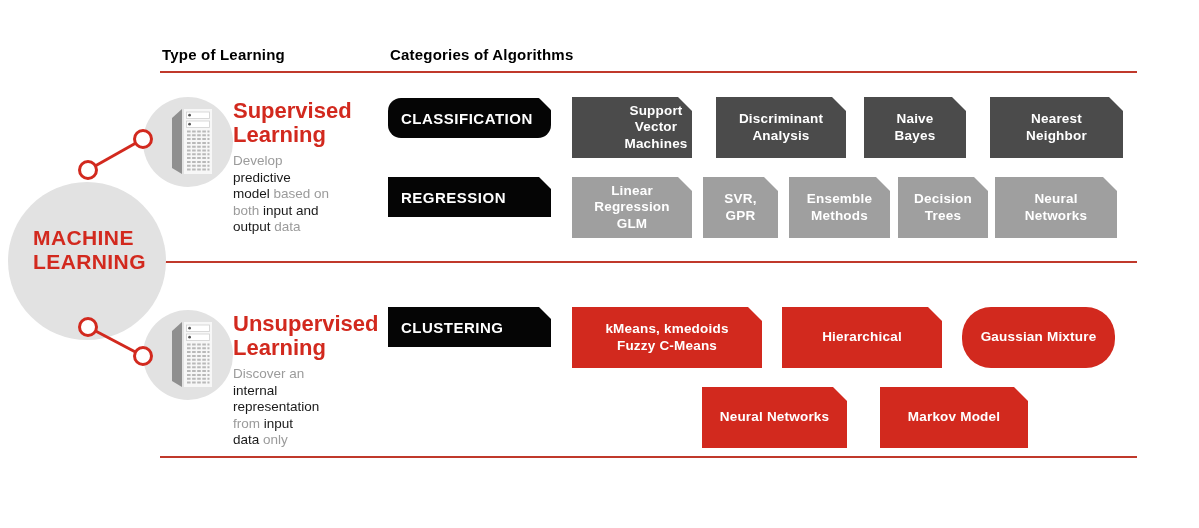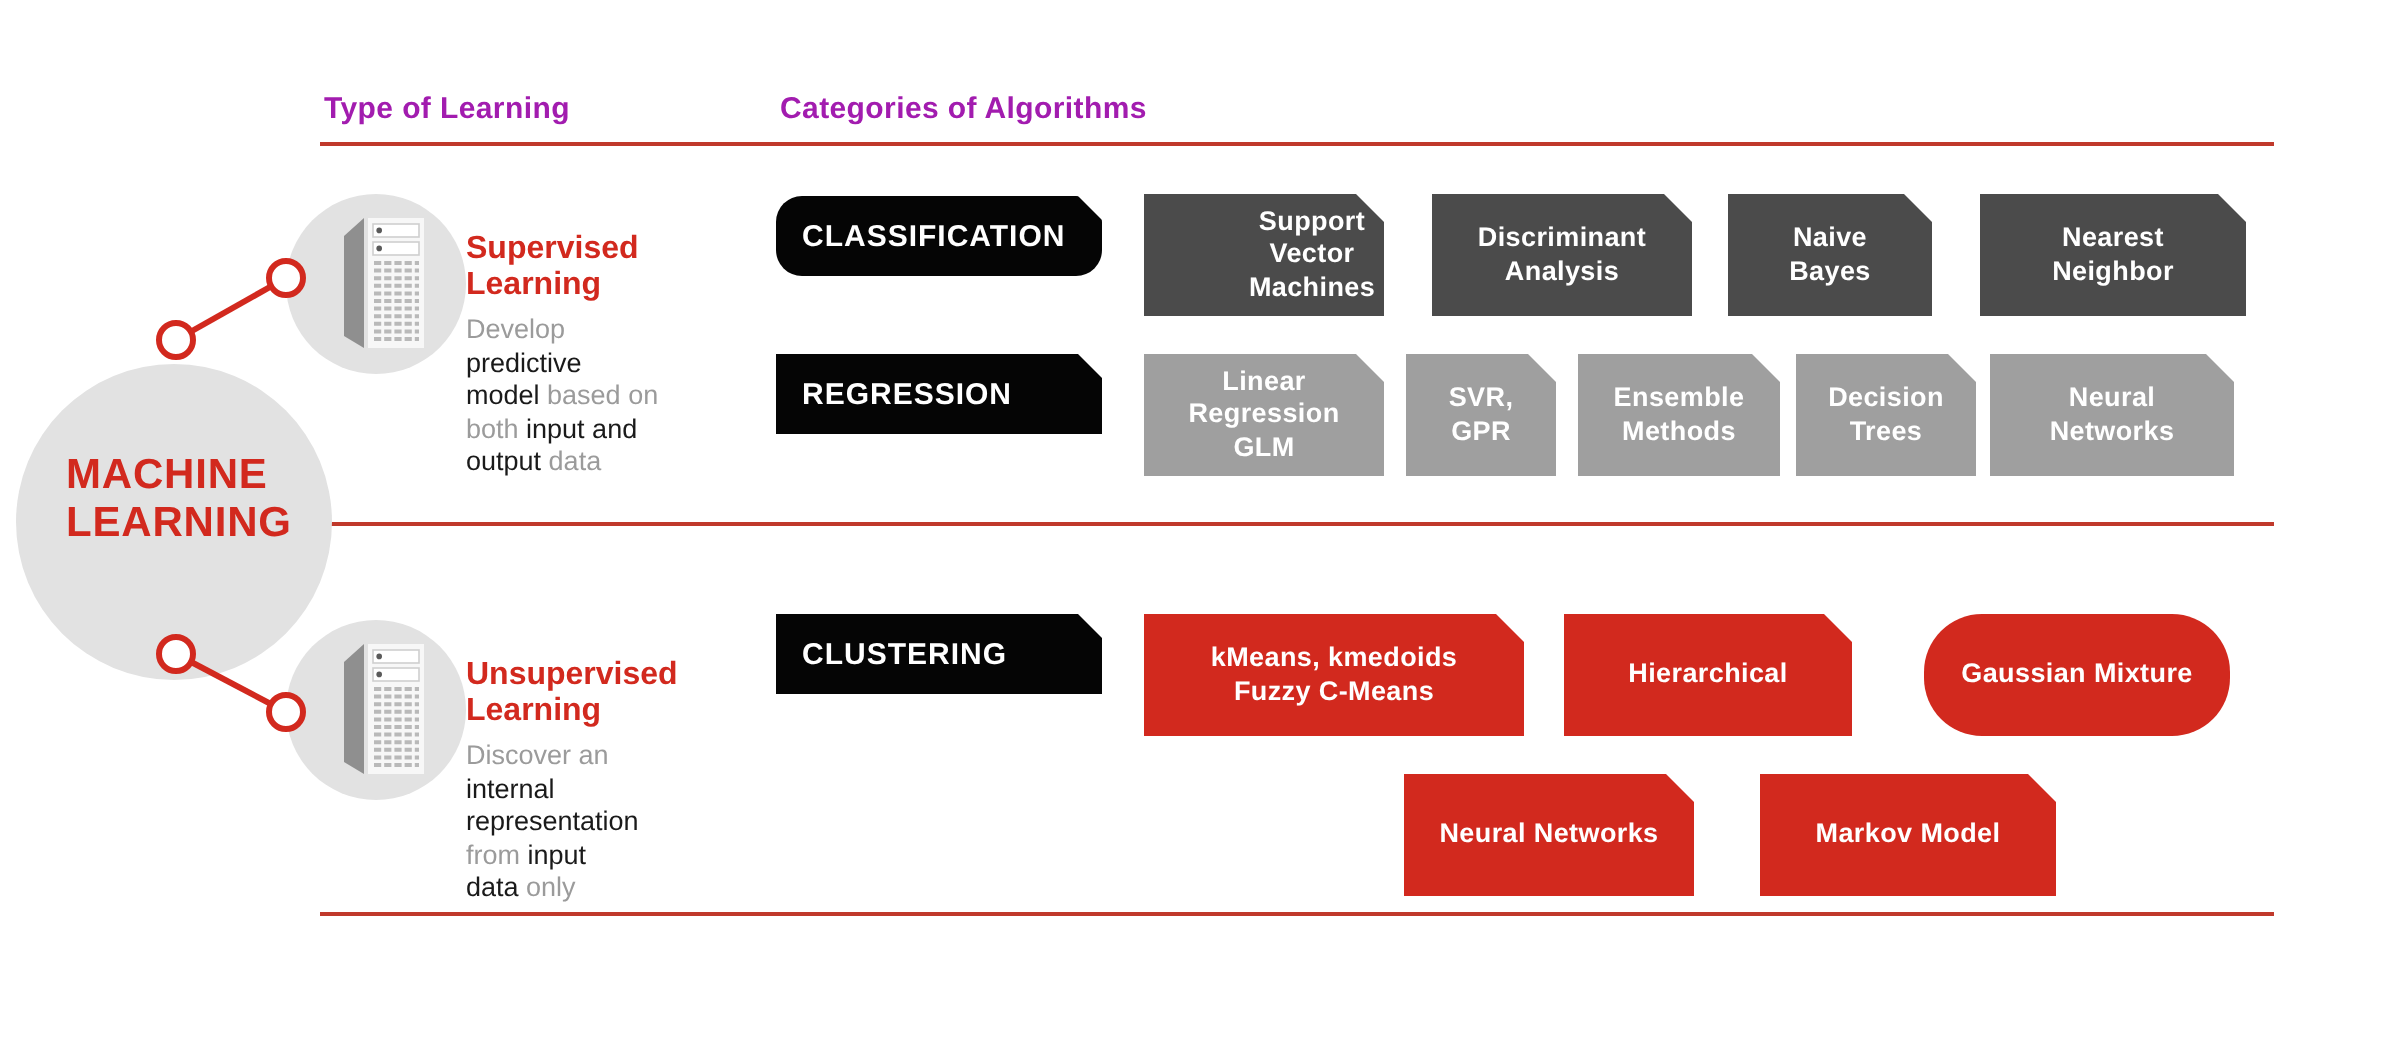--- a/index.html
+++ b/index.html
@@ -20,21 +20,21 @@
     position:relative;
     width:1199px;height:528px;
     background:#ffffff;
     overflow:hidden;
   }
   .pre{white-space:pre-line;}
   
   .col-header{
     position:absolute;top:46px;
     font-size:15px;font-weight:700;
-    color:#a21caf;letter-spacing:.2px;
+    color:#000000;letter-spacing:.2px;
   }
   .hline{position:absolute;height:2px;background:var(--line-red);z-index:1;}
   
   .root-circle{
     position:absolute;left:8px;top:182px;
     width:158px;height:158px;border-radius:50%;
     background:var(--circle-gray);z-index:2;
   }
   .root-title{
     position:absolute;left:25px;top:44px;
@@ -42,22 +42,22 @@
     letter-spacing:.4px;color:var(--red);
   }
   
   .icon-circle{position:absolute;width:90px;height:90px;z-index:2;}
   .overlay{position:absolute;left:0;top:0;z-index:3;pointer-events:none;}
   .c-line{stroke:var(--red);stroke-width:3;}
   .c-node{fill:#ffffff;stroke:var(--red);stroke-width:3;}
   
   .learning-block{position:absolute;left:233px;width:132px;z-index:2;}
   .learning-title{
-    font-size:16px;font-weight:700;line-height:1.1;
-    color:var(--red);margin-bottom:6px;margin-top:17px;
+    font-size:22px;font-weight:700;line-height:1.1;
+    color:var(--red);margin-bottom:6px;
   }
   .learning-desc{font-size:13.5px;font-weight:400;line-height:16.5px;}
   .seg-gray{color:var(--gray-text);}
   .seg-bold{color:var(--dark-text);}
   
   .tag{
     position:absolute;left:388px;width:163px;height:40px;
     background:var(--tag-black);color:#ffffff;
     display:flex;align-items:center;padding-left:13px;
     font-size:15px;font-weight:700;letter-spacing:.5px;
@@ -180,19 +180,19 @@
 GPR</div>
   <div class="algo-box box-light pre" style="left:789px;top:177px;width:101px;">Ensemble
 Methods</div>
   <div class="algo-box box-light pre" style="left:898px;top:177px;width:90px;">Decision
 Trees</div>
   <div class="algo-box box-light pre" style="left:995px;top:177px;width:122px;">Neural
 Networks</div>
 
   <div class="algo-box box-red pre" style="left:572px;top:307px;width:190px;">kMeans, kmedoids
 Fuzzy C-Means</div>
-  <div class="algo-box box-red pre" style="left:782px;top:307px;width:144px;">Hierarchical</div>
+  <div class="algo-box box-red pre" style="left:782px;top:307px;width:160px;">Hierarchical</div>
   <div class="algo-box box-red pre" style="left:962px;top:307px;width:153px;border-radius:29px;">Gaussian Mixture</div>
 
   <div class="algo-box box-red pre" style="left:702px;top:387px;width:145px;">Neural Networks</div>
   <div class="algo-box box-red pre" style="left:880px;top:387px;width:148px;">Markov Model</div>
 
 </div>
 
 </body></html>

